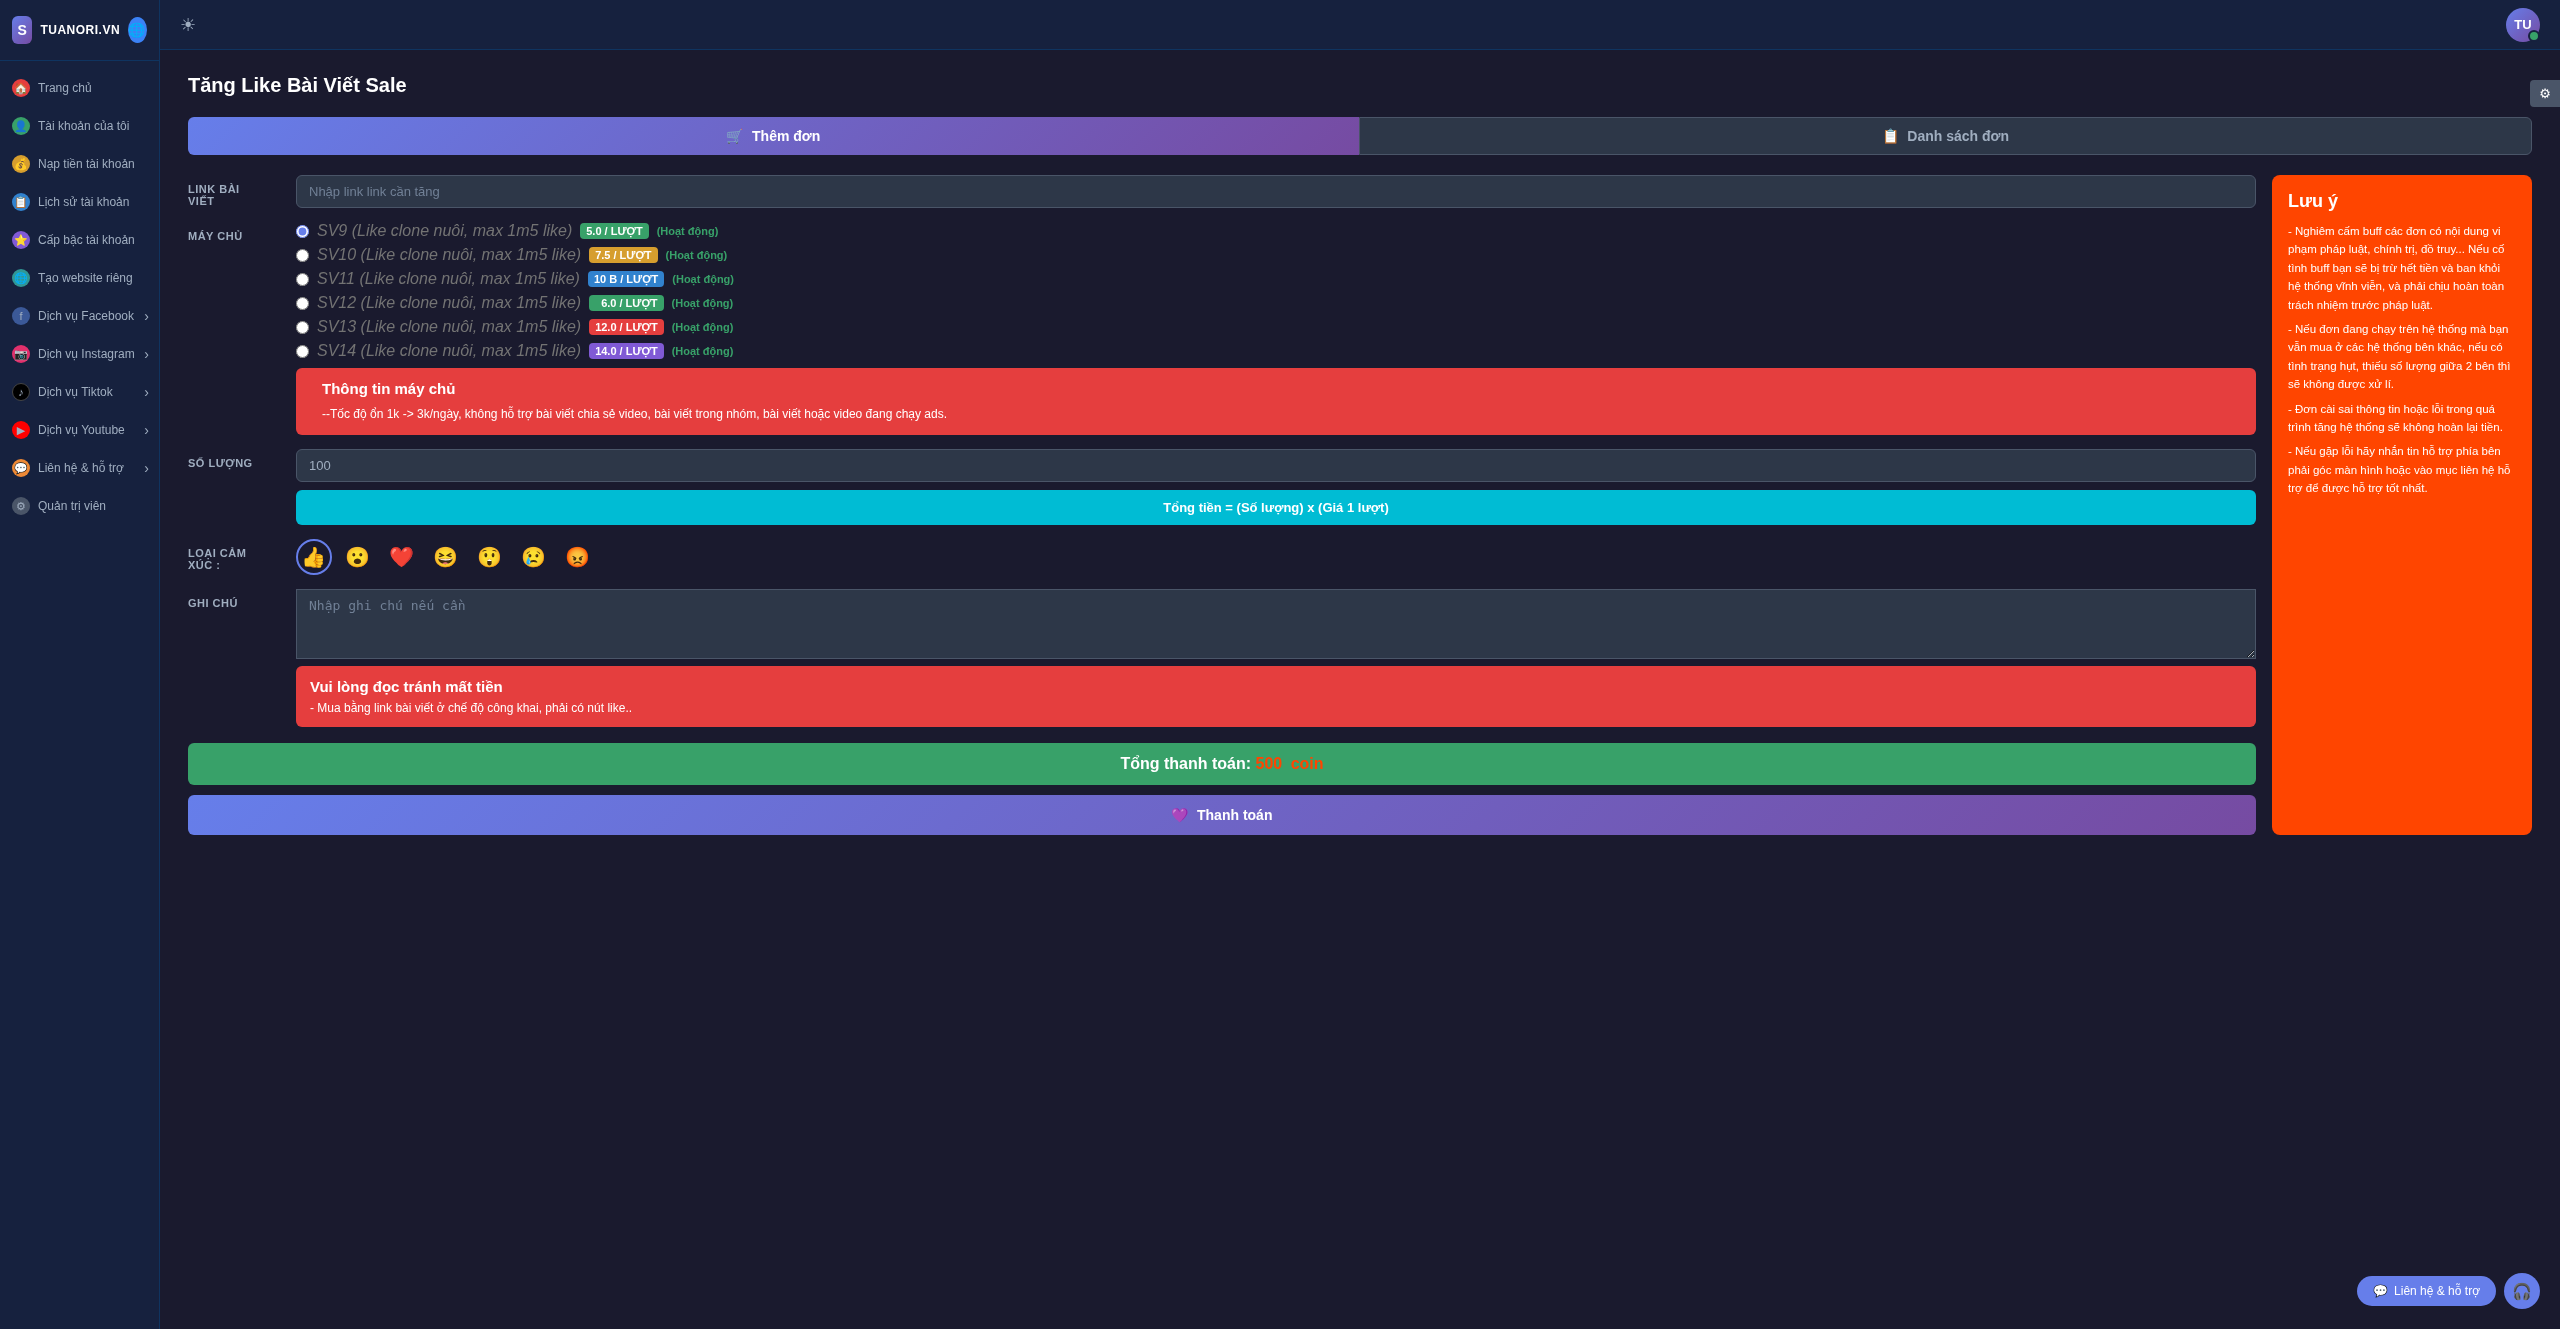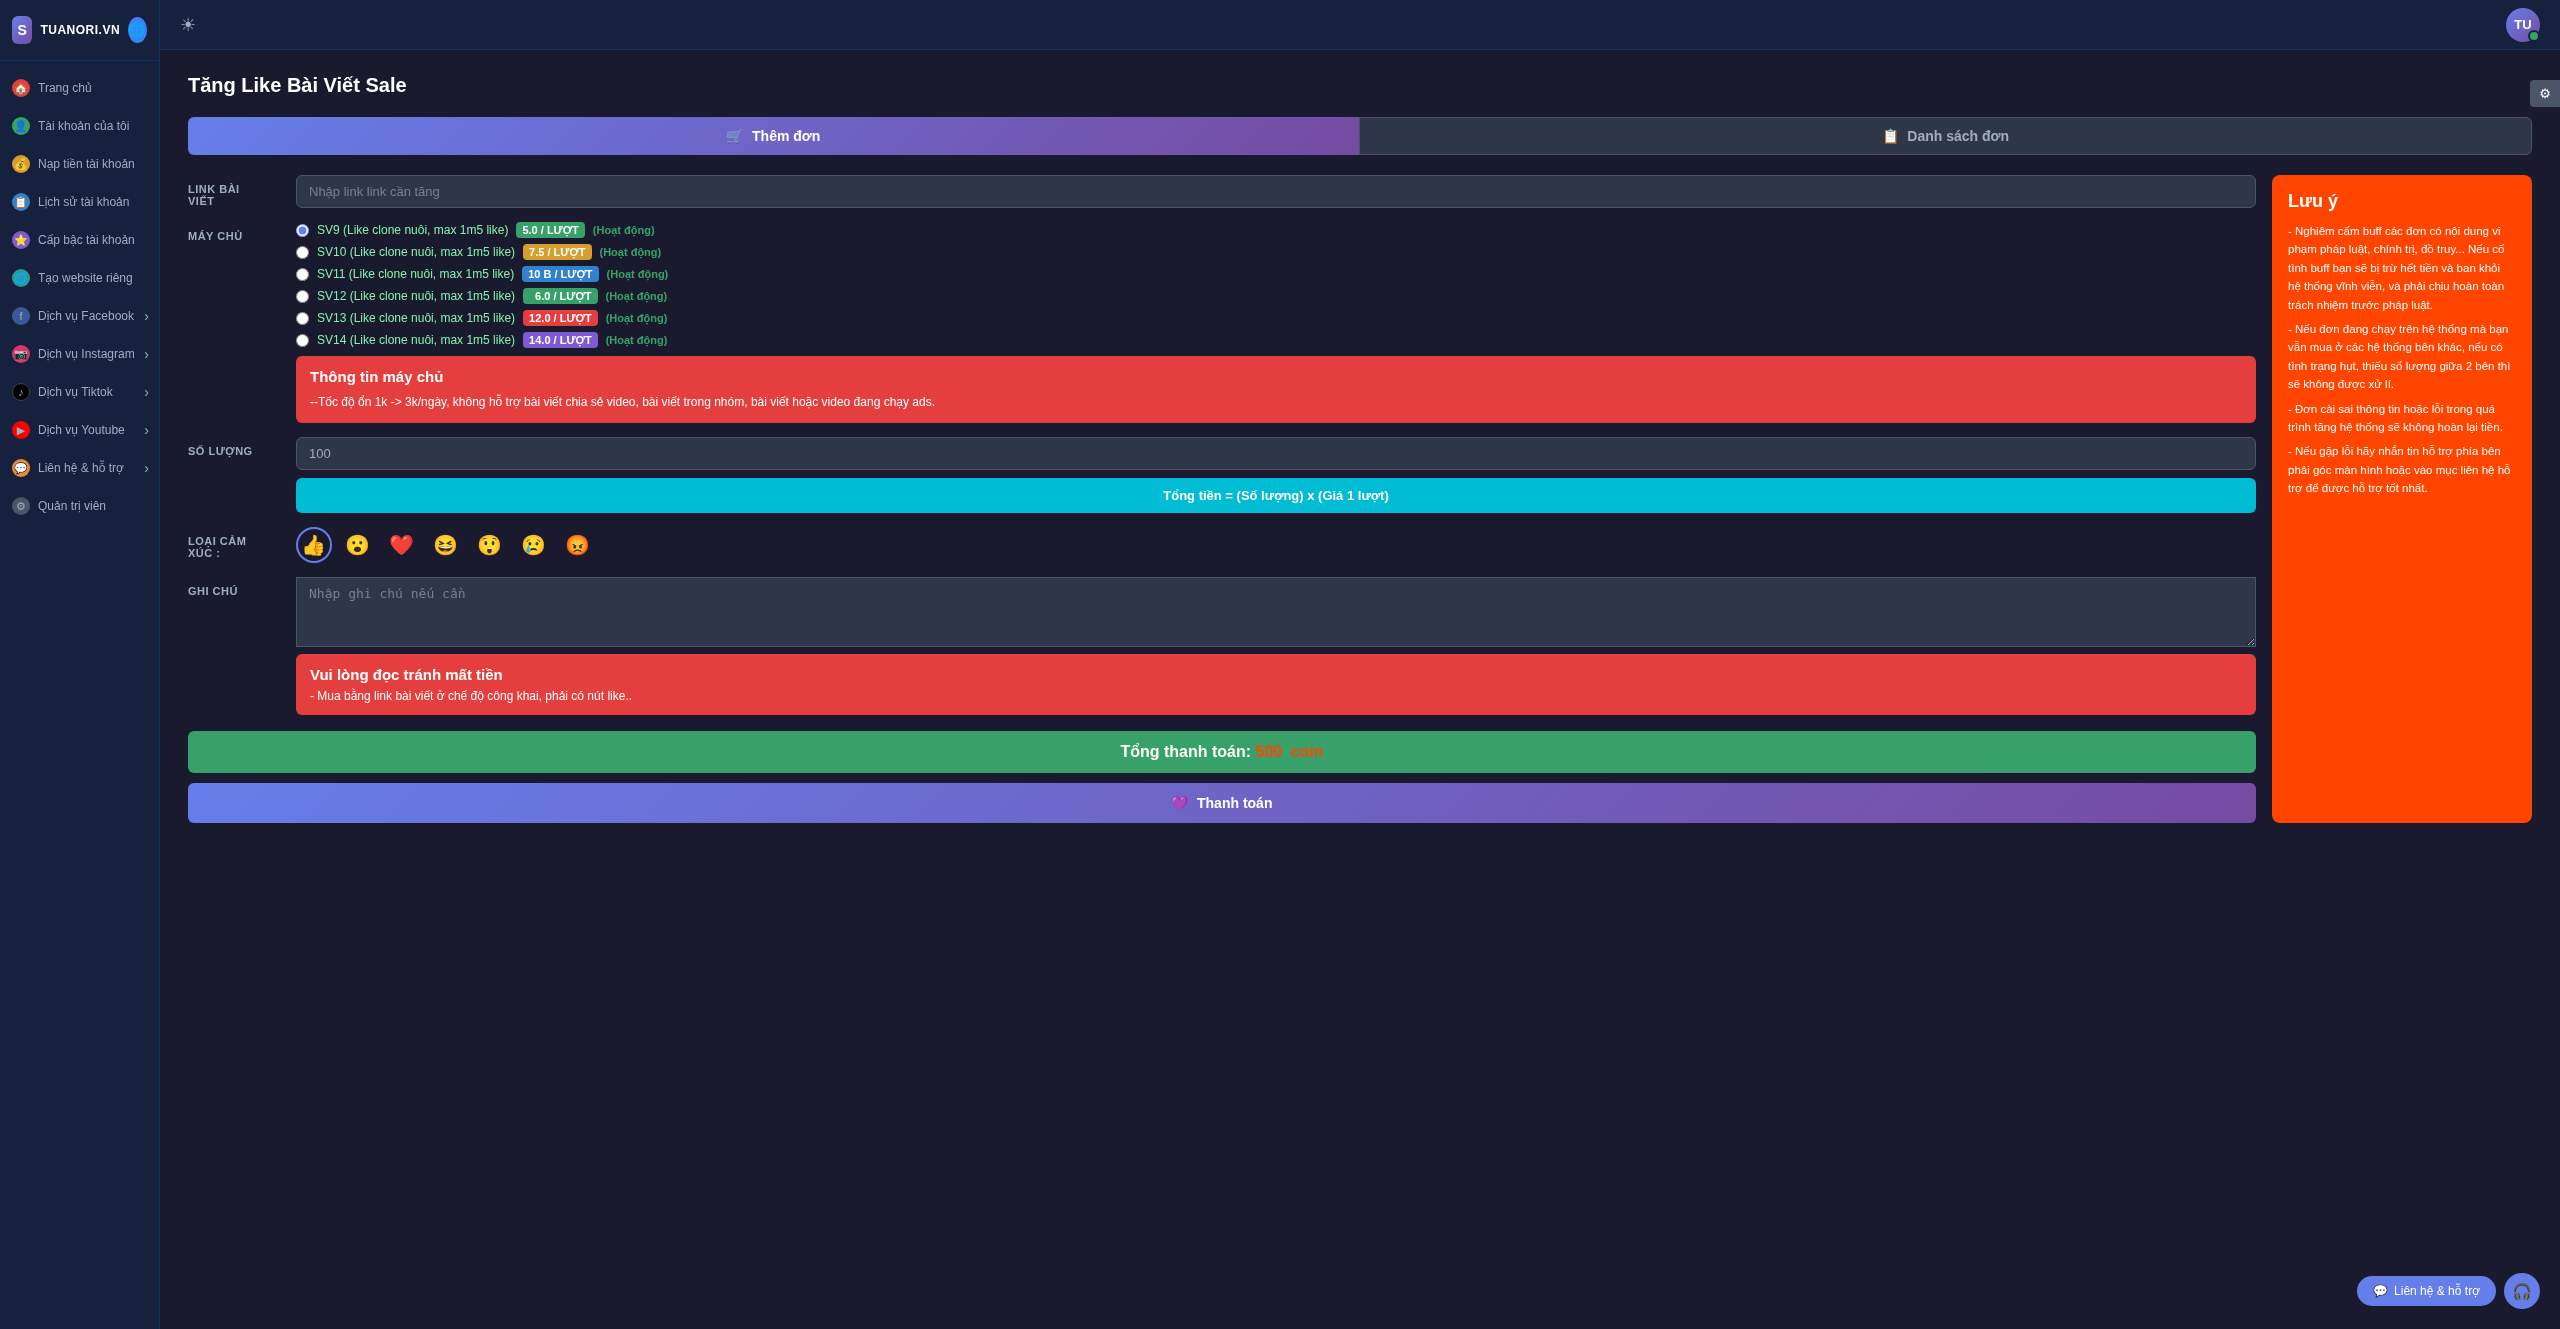--- a/index.html
+++ b/index.html
@@ -206,36 +206,36 @@
     }
     .input-field::placeholder { color: #718096; }
 
     
     .server-list { display: flex; flex-direction: column; gap: 6px; }
     .server-item {
       display: flex; align-items: center; gap: 8px;
       cursor: pointer;
     }
     .server-item input[type=radio] { cursor: pointer; accent-color: #667eea; }
-    .server-label { font-size: 12px; color: #86efac; }
+    .server-label { font-size: 16px; color: #737373; font-style: italic; }
     .server-badge {
       padding: 2px 6px;
       border-radius: 4px;
       font-size: 11px;
       font-weight: 700;
       color: #fff;
     }
     .badge-green { background: #38a169; }
     .badge-active { color: #38a169; font-size: 11px; font-weight: 600; }
 
     
     .server-info-box {
       background: #e53e3e;
       border-radius: 6px;
-      padding: 12px 14px;
+      padding: 12px 26px;
       margin-top: 8px;
       color: #fff;
     }
     .server-info-title { font-size: 15px; font-weight: 700; margin-bottom: 8px; }
     .server-info-text { font-size: 12px; line-height: 1.5; }
 
     
     .total-bar {
       background: #00bcd4;
       border-radius: 6px;

